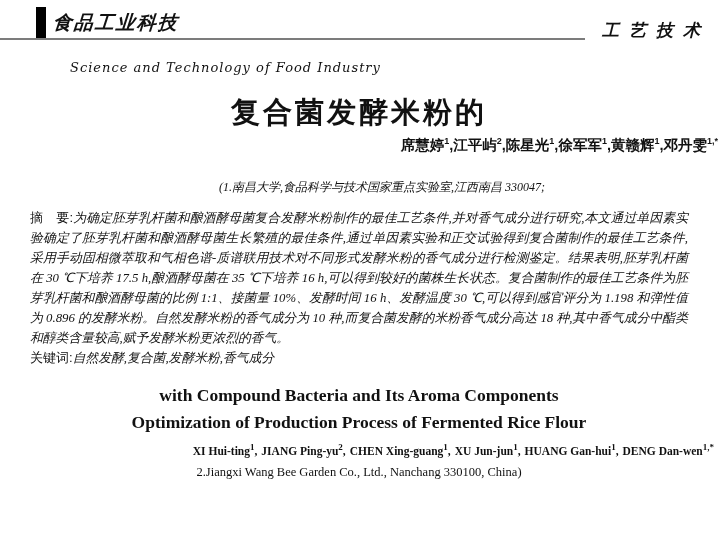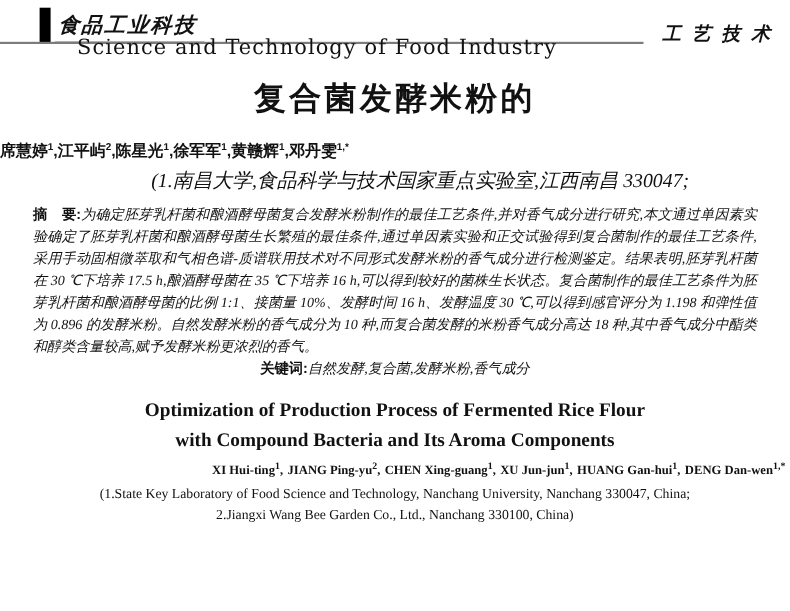--- a/index.html
+++ b/index.html
@@ -19,63 +19,63 @@
   .logo-cn {
     font-family: "DejaVu Serif", serif;
     font-weight: bold; font-style: italic;
     font-size: 19px; letter-spacing: 2px;
     border-bottom: 2px solid #000;
     padding: 3px 8px 2px 2px;
     transform: skewX(-4deg);
   }
   .header-rule { position: absolute; left: 0; top: 38px; width: 585px; height: 2px; background: #7c7c7c; }
   .journal-en {
-    position: absolute; left: 70px; top: 32px;
+    position: absolute; left: 70px; top: 60px;
     font-family: "DejaVu Serif", serif;
-    font-size: 19px; letter-spacing: 1px;
+    font-style: italic; font-size: 13px; letter-spacing: 1px;
   }
   .section-label {
     position: absolute; right: 8px; top: 19px;
     font-weight: bold; font-style: italic;
     font-size: 17px; letter-spacing: 10px;
     font-family: Liberation Serif, serif;
   }
 
   
   .title-cn {
-    margin-top: 4px; text-align: center;
+    margin-top: 26px; text-align: center;
     font-weight: bold; font-size: 29px; line-height: 45px;
     letter-spacing: 3px;
     font-family: "Liberation Serif", serif;
   }
   .authors-cn {
-    margin-top: 15px; text-align: left;
+    margin-top: 1px; text-align: right;
     font-weight: bold; font-size: 14.5px;
     font-family: "Liberation Sans", sans-serif;
   }
   .authors-cn sup, .authors-en sup { font-size: 9px; vertical-align: super; line-height: 0; }
   .affil-cn {
-    margin-top: 7px; text-align: center;
-    font-size: 18px; line-height: 20px; font-style: italic;
+    margin-top: 22px; text-align: center;
+    font-size: 12px; line-height: 20px; font-style: italic;
     font-family: "Liberation Serif", serif;
     padding-left: 46px;
   }
 
   
   .abstract {
     margin: 11px 30px 0 30px;
     font-size: 12.8px; line-height: 20px;
     text-align: justify; font-style: italic;
   }
   .abs-label, .kw-label {
-    font-weight: bold; font-style: normal;
+    font-weight: normal; font-style: normal;
     font-family: "Liberation Sans", sans-serif;
     font-size: 13px;
   }
-  .keywords { margin: 0 30px; font-size: 12.8px; line-height: 20px; font-style: italic; text-align: center; }
+  .keywords { margin: 0 30px; font-size: 12.8px; line-height: 20px; font-style: italic; }
 
   
   .title-en {
     margin-top: 14px; text-align: center;
     font-weight: bold; font-size: 17.5px; line-height: 27px;
     font-family: "Liberation Serif", serif;
   }
   .authors-en {
     margin-top: 9px; text-align: right;
     font-weight: bold; font-size: 11.5px;
@@ -115,24 +115,23 @@
 
 <p class="abstract">
   <span class="abs-label">摘　要:</span><span>为确定胚芽乳杆菌和酿酒酵母菌复合发酵米粉制作的最佳工艺条件,并对香气成分进行研究,本文通过单因素实验确定了胚芽乳杆菌和酿酒酵母菌生长繁殖的最佳条件,通过单因素实验和正交试验得到复合菌制作的最佳工艺条件,采用手动固相微萃取和气相色谱-质谱联用技术对不同形式发酵米粉的香气成分进行检测鉴定。结果表明,胚芽乳杆菌在 30 ℃下培养 17.5 h,酿酒酵母菌在 35 ℃下培养 16 h,可以得到较好的菌株生长状态。复合菌制作的最佳工艺条件为胚芽乳杆菌和酿酒酵母菌的比例 1:1、接菌量 10%、发酵时间 16 h、发酵温度 30 ℃,可以得到感官评分为 1.198 和弹性值为 0.896 的发酵米粉。自然发酵米粉的香气成分为 10 种,而复合菌发酵的米粉香气成分高达 18 种,其中香气成分中酯类和醇类含量较高,赋予发酵米粉更浓烈的香气。</span>
 </p>
 
 <p class="keywords">
   <span class="kw-label">关键词:</span><span>自然发酵,复合菌,发酵米粉,香气成分</span>
 </p>
 
 <div class="title-en">
+  <div>with Compound Bacteria and Its Aroma Components</div>
   <div>Optimization of Production Process of Fermented Rice Flour</div>
-  <div>with Compound Bacteria and Its Aroma Components</div>
 </div>
 
 <div class="authors-en">
   <span><span>XI Hui-ting</span><sup>1</sup><span class="sep">,</span></span><span><span>JIANG Ping-yu</span><sup>2</sup><span class="sep">,</span></span><span><span>CHEN Xing-guang</span><sup>1</sup><span class="sep">,</span></span><span><span>XU Jun-jun</span><sup>1</sup><span class="sep">,</span></span><span><span>HUANG Gan-hui</span><sup>1</sup><span class="sep">,</span></span><span><span>DENG Dan-wen</span><sup>1,*</sup><span class="sep"></span></span>
 </div>
 
 <div class="affil-en">
-  <div>(1.State Key Laboratory of Food Science and Technology, Nanchang University, Nanchang 330047, China;</div>
   <div>2.Jiangxi Wang Bee Garden Co., Ltd., Nanchang 330100, China)</div>
 </div>
 
 </body></html>

